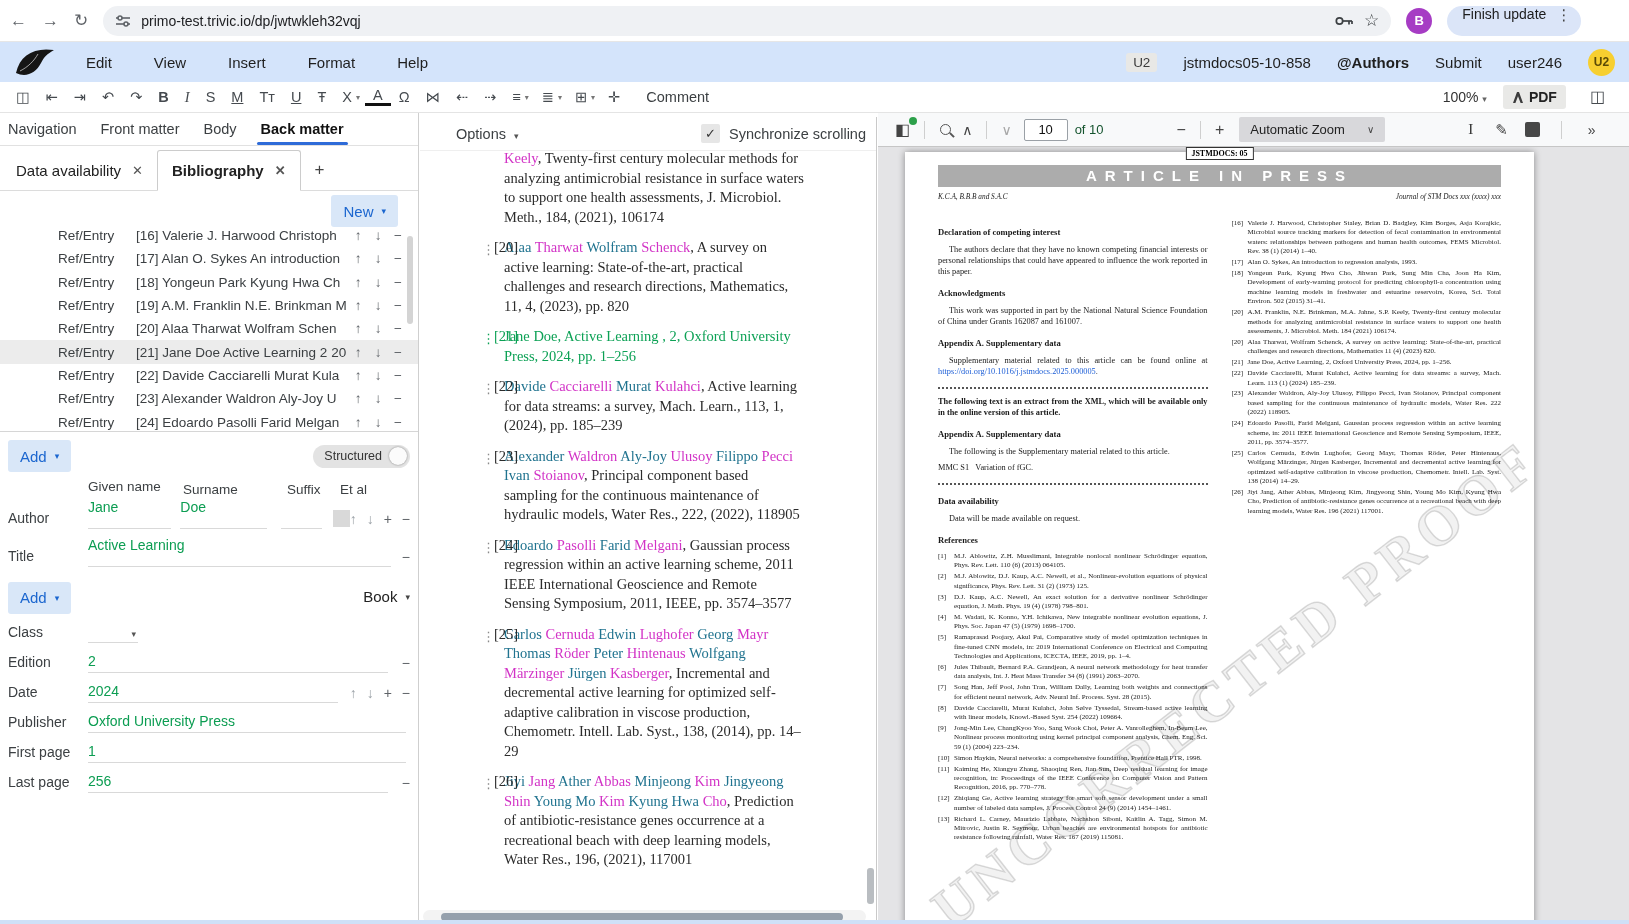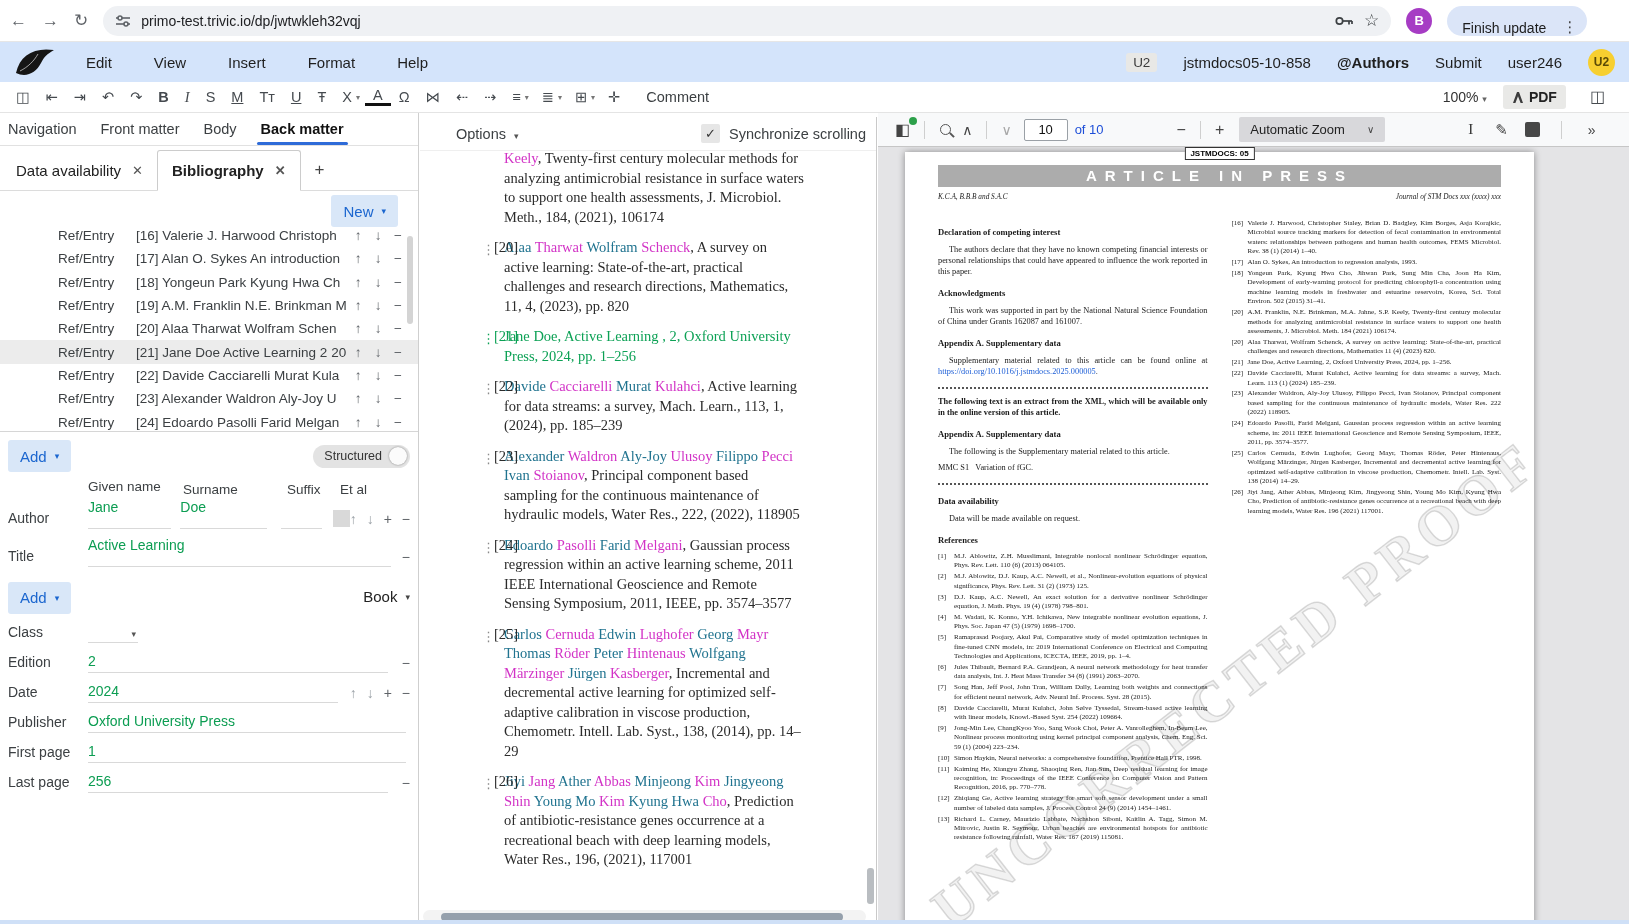--- a/index.html
+++ b/index.html
@@ -6,21 +6,21 @@
     font-family:"Liberation Sans", sans-serif;-webkit-font-smoothing:antialiased}
   *{box-sizing:border-box}
   
   #browser{height:42px;background:#fff;border-bottom:1px solid #e6e6e6;display:flex;align-items:center;padding:0 10px;gap:15px}
   .bicon{color:#5f6368;font-size:17px;cursor:default}
   .urlpill{width:1288px;height:30px;background:#eff1f4;border-radius:15px;display:flex;align-items:center;padding:0 12px;gap:10px}
   .urlpill .url{flex:1;font-size:14px;color:#202124;white-space:nowrap;overflow:hidden}
   .pillicon{color:#5f6368;display:flex;align-items:center}
   .avatar{width:26px;height:26px;border-radius:50%;display:flex;align-items:center;justify-content:center;font-size:13px;font-weight:700}
   .avatar.purple{background:#a63cc4;color:#fff}
-  .finish{height:30px;background:#dbe5f8;border-radius:16px;display:flex;align-items:flex-end;gap:16px;padding:0 10px 0 15px;font-size:14px;color:#1c1c1c}
+  .finish{height:30px;background:#dbe5f8;border-radius:16px;display:flex;align-items:flex-start;gap:10px;padding:0 10px 0 15px;font-size:14px;color:#1c1c1c}
   .kebab{color:#444;font-size:15px}
   
   #menubar{height:40px;background:#d4e4fb;display:flex;align-items:center;padding:0 14px;gap:26px;font-size:15px;color:#1f1f1f}
   #menus{display:flex;gap:42px}
   #menubar .spacer{flex:1}
   .u2badge{background:#e8e8e6;border-radius:3px;padding:2px 7px;font-size:13.5px;color:#3c3c3c}
   .docid{font-size:15px;color:#1f1f1f}
   .authors{font-weight:700}
   .avatar.yellow{background:#f7cf30;color:#5c4b06;width:27px;height:27px;font-size:12px}
   
@@ -97,31 +97,31 @@
   #mhthumb{position:absolute;left:18px;top:2.5px;width:402px;height:8px;background:#95a0ac;border-radius:4px}
   
   #right{position:absolute;left:878px;top:0;right:0;bottom:0;background:#e4e4e6}
   #pdfbar{height:34px;background:#f8f9fa;border-bottom:1px solid #c6c6c6;display:flex;align-items:center;padding:0 12px;color:#3c4043}
   .pbsep{width:1px;height:18px;background:#cfcfcf;margin:0 9px}
   .pbi{font-size:14px;color:#444;padding:0 5px;position:relative}
   .gdot{position:absolute;top:-3px;right:-2px;width:8px;height:8px;background:#2ca04a;border-radius:50%}
   .mag{width:11px;height:11px;border:1.8px solid #555;border-radius:50%;position:relative;margin:0 6px}
   .mag::after{content:"";position:absolute;width:6px;height:1.8px;background:#555;transform:rotate(45deg);right:-5px;bottom:-2px}
   #pageinput{width:44px;height:22px;background:#fff;border:1px solid #9aa0a6;border-radius:2px;display:flex;align-items:center;justify-content:center;font-size:13px;color:#111;margin:0 7px}
-  .ofpages{font-size:13px;color:#1d4ed8}
+  .ofpages{font-size:13px;color:#14532d}
   .zoombox{background:#d8d8db;height:25px;border-radius:2px;display:flex;align-items:center;gap:22px;padding:0 11px;font-size:13px;color:#222;margin-left:10px}
   .zoombox .c{font-size:10px;color:#444}
   .darksq{width:15px;height:15px;background:#474747;border-radius:2px}
   .seltool{font-family:"Liberation Serif",serif;font-size:15px;color:#333;padding:0 5px}
   
   #viewer{position:absolute;top:34px;left:0;right:0;bottom:0;overflow:hidden}
   #page{position:absolute;left:27px;top:5px;width:629px;height:1400px;background:#fff;
     box-shadow:0 0 7px rgba(0,0,0,.4);padding:0 33px}
   #ptag{position:absolute;top:-5px;left:50%;transform:translateX(-50%);background:#fff;border:1px solid #333;
-    font-family:Liberation Sans, sans-serif;font-weight:700;font-size:8px;padding:1px 5px;white-space:nowrap}
+    font-family:Liberation Serif, serif;font-weight:700;font-size:8px;padding:1px 5px;white-space:nowrap}
   #pbanner{margin-top:13px;background:#acacac;color:#fff;text-align:center;font-weight:700;font-size:15px;
     letter-spacing:8px;padding:2px 0 3px;font-family:"Liberation Sans",sans-serif}
   #pheads{display:flex;justify-content:space-between;font-style:italic;font-size:7.3px;color:#222;
     margin:5px 0 15px;font-family:"Liberation Serif",serif}
   #pcols{display:flex;gap:24px}
   .pcol{width:270px;font-family:"Liberation Serif",serif;color:#1a1a1a}
   .ph{font-weight:700;font-size:8.6px;margin:11px 0 7px}
   .pp{font-size:8.3px;line-height:11px;text-align:justify;text-indent:11px;margin:0 0 5px}
   .pp.noind{text-indent:0}
   .pdots{border-top:2px dotted #555;margin:10px 0 7px}

